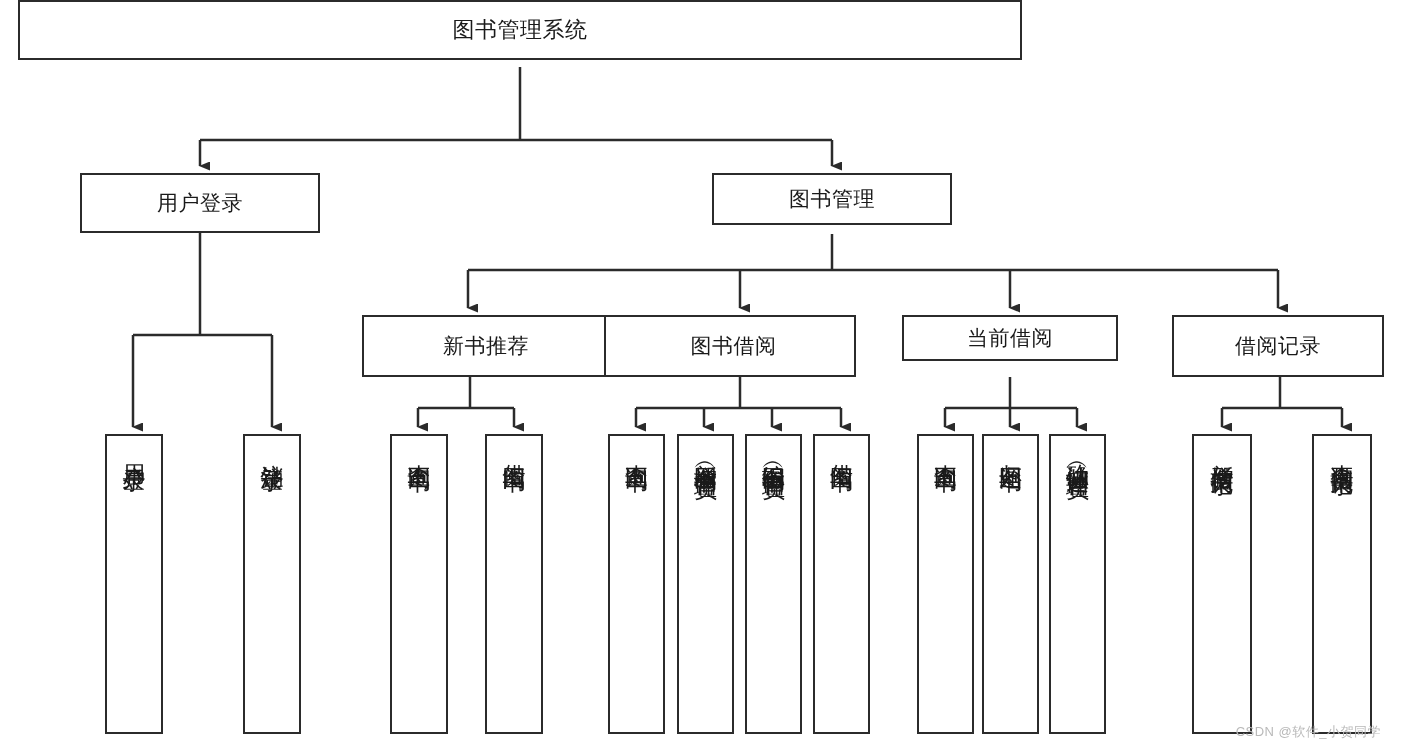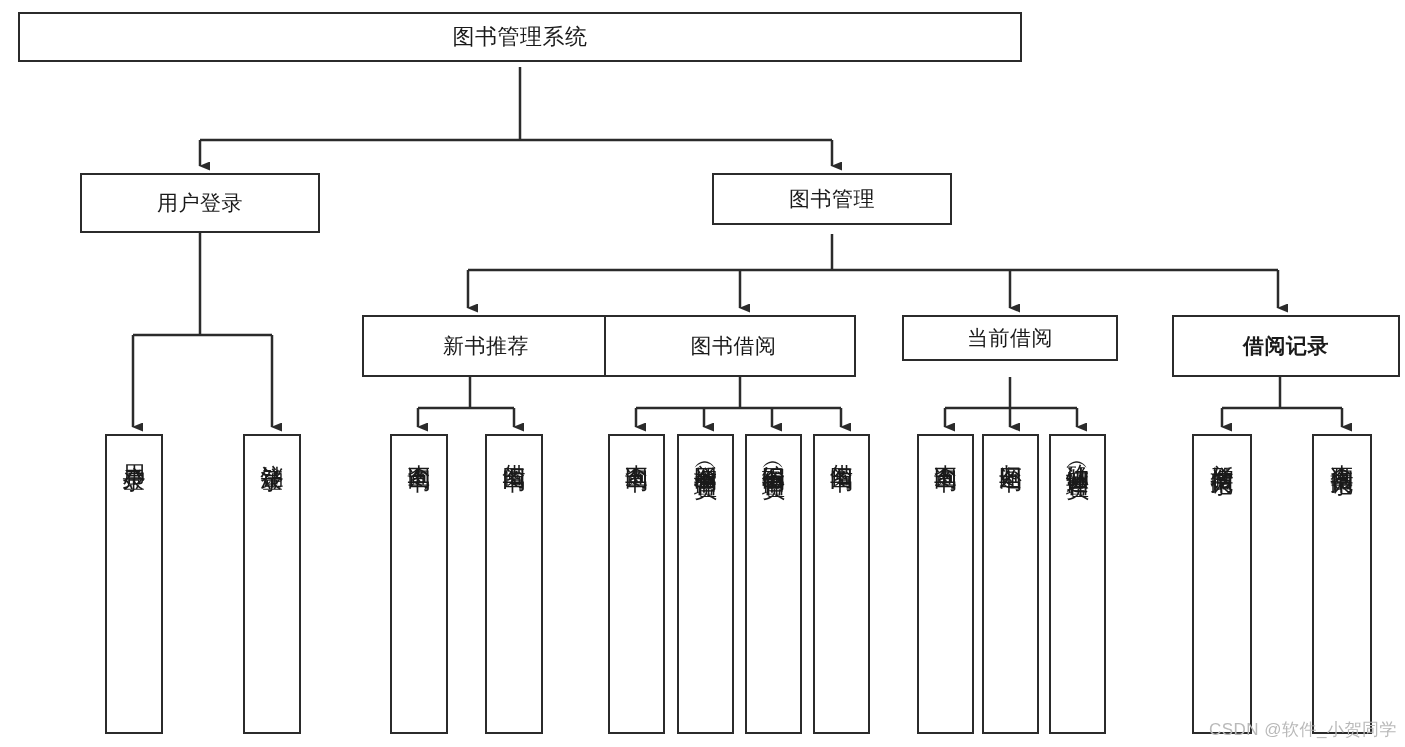--- a/index.html
+++ b/index.html
@@ -55,23 +55,23 @@
   .node.vertical .label {
     writing-mode: vertical-rl;
     text-orientation: upright;
     font-size: 23px;
     line-height: 1.08;
     letter-spacing: 2px;
     white-space: nowrap;
   }
   #watermark {
     position: absolute;
-    right: 8px;
+    right: 24px;
     bottom: 6px;
-    font-size: 17px;
+    font-size: 13px;
     color: #b9b9b9;
     letter-spacing: 0.5px;
     user-select: none;
     margin-left: 30px;
   }
 </style>
 </head>
 <body>
 
 <div id="diagram-root">
@@ -119,41 +119,41 @@
       <path d="M 1010 408 L 1010 427" marker-end="url(#arrowhead)"></path>
       <path d="M 1077 408 L 1077 427" marker-end="url(#arrowhead)"></path>
 
       <path d="M 1280 377 L 1280 408"></path>
       <path d="M 1222 408 L 1342 408"></path>
       <path d="M 1222 408 L 1222 427" marker-end="url(#arrowhead)"></path>
       <path d="M 1342 408 L 1342 427" marker-end="url(#arrowhead)"></path>
     </g>
   </svg>
 
-  <div class="node horizontal root" style="left:18px; top:12px; width:1004px; height:50px;">
+  <div class="node horizontal root" style="left:18px; top:0; width:1004px; height:60px;">
     <span class="label">图书管理系统</span>
   </div>
 
   <div class="node horizontal" style="left:80px; top:173px; width:240px; height:60px;">
     <span class="label">用户登录</span>
   </div>
   <div class="node horizontal" style="left:712px; top:173px; width:240px; height:52px;">
     <span class="label">图书管理</span>
   </div>
 
   <div class="node horizontal" style="left:362px; top:315px; width:248px; height:62px;">
     <span class="label">新书推荐</span>
   </div>
   <div class="node horizontal" style="left:604px; top:315px; width:252px; height:62px;padding-left:7px;">
     <span class="label">图书借阅</span>
   </div>
   <div class="node horizontal" style="left:902px; top:315px; width:216px; height:46px;">
     <span class="label">当前借阅</span>
   </div>
-  <div class="node horizontal" style="left:1172px; top:315px; width:228px; height:62px;font-weight:bold;">
+  <div class="node horizontal" style="left:1172px; top:315px; width:212px; height:62px;">
     <span class="label">借阅记录</span>
   </div>
 
   <div class="node vertical" style="left:105px; top:434px; width:58px; height:300px;">
     <span class="label">用户登录</span>
   </div>
   <div class="node vertical" style="left:243px; top:434px; width:58px; height:300px;">
     <span class="label">注销登录</span>
   </div>
 

